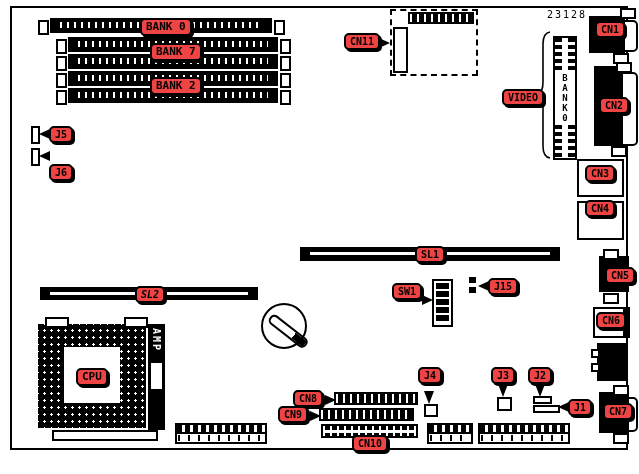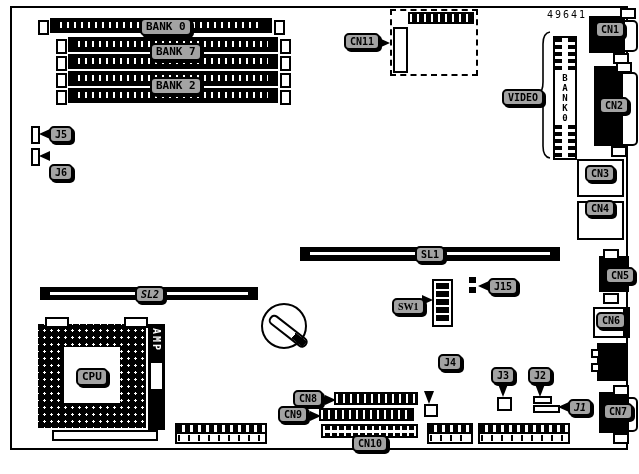--- a/index.html
+++ b/index.html
@@ -2,21 +2,21 @@
 <html><head>
 <meta charset="utf-8">
 <style>
   html,body{margin:0;padding:0;background:#fff;}
   #canvas{position:relative;width:639px;height:474px;background:#fff;overflow:hidden;
           font-family:"DejaVu Sans Mono", monospace;color:#000;}
   .abs{position:absolute;}
   
   #board{position:absolute;left:10px;top:6px;width:614px;height:440px;border:2px solid #000;z-index:0;}
   
-  .tag{position:absolute;background:#a3a3a3;border:2px solid #000;border-radius:5px;
+  .tag{position:absolute;background:#ef4444;border:2px solid #000;border-radius:5px;
        box-shadow:2px 2px 0 #000;font-weight:bold;font-size:10px;line-height:11px;
        padding:1px 4px;z-index:6;white-space:nowrap;text-align:center;}
   .tag.big{font-size:11px;line-height:12px;}
   
   .ptr{position:absolute;width:0;height:0;z-index:6;}
   .pr{border-top:5px solid transparent;border-bottom:5px solid transparent;border-left:11px solid #000;}
   .pl{border-top:5px solid transparent;border-bottom:5px solid transparent;border-right:11px solid #000;}
   .pd{border-left:5px solid transparent;border-right:5px solid transparent;border-top:13px solid #000;}
   
   .mem{position:absolute;background:#000;z-index:2;}
@@ -123,21 +123,21 @@
   <div class="jmp" style="left:31px;top:148px;width:5px;height:14px;"></div>
   <div class="ptr pl" style="left:39px;top:151px;"></div>
   <div class="tag" style="left:49px;top:164px;">J6</div>
 
   <div class="dash" style="left:390px;top:9px;width:84px;height:63px;"></div>
   <div class="tickbar" style="left:408px;top:12px;width:62px;height:8px;"></div>
   <div class="whitebox" style="left:393px;top:27px;width:11px;height:42px;"></div>
   <div class="ptr pr" style="left:379px;top:38px;"></div>
   <div class="tag" style="left:344px;top:33px;">CN11</div>
 
-  <div class="pnum" style="left:547px;top:9px;">49641</div>
+  <div class="pnum" style="left:547px;top:9px;">23128</div>
 
   <div id="vbank">
     <div class="vhatch" style="top:0;"></div>
     <div id="vbank-letters">
       <span>B</span>
       <span>A</span>
       <span>N</span>
       <span>K</span>
       <span>0</span>
     </div>
@@ -191,21 +191,21 @@
 
   <div class="slslot" style="left:40px;top:287px;width:218px;height:13px;">
       <div class="stripe"></div>
     </div>
   <div class="tag" style="left:135px;top:286px;font-style:italic;">SL2</div>
 
   <div id="sw1">
       <div class="dip"></div>
     </div>
   <div class="ptr pr" style="left:422px;top:295px;"></div>
-  <div class="tag" style="left:392px;top:298px;font-family:Liberation Serif, serif;">SW1</div>
+  <div class="tag" style="left:392px;top:283px;">SW1</div>
 
   <div class="jmpb" style="left:469px;top:277px;width:7px;height:6px;"></div>
   <div class="jmpb" style="left:469px;top:287px;width:7px;height:6px;"></div>
   <div class="ptr pl" style="left:478px;top:281px;"></div>
   <div class="tag" style="left:488px;top:278px;">J15</div>
 
   <div id="battery"></div>
   <div id="batt-clip"></div>
 
   <div class="tab" style="left:45px;top:317px;width:20px;"></div>
@@ -240,27 +240,27 @@
     <div class="dr-top"></div>
       <div class="dr-bot"></div>
   </div>
   <div class="dualrow" style="left:478px;top:423px;width:88px;height:17px;">
     <div class="dr-top"></div>
       <div class="dr-bot"></div>
   </div>
 
   <div class="jmp" style="left:424px;top:404px;width:10px;height:9px;"></div>
   <div class="ptr pd" style="left:424px;top:391px;"></div>
-  <div class="tag" style="left:418px;top:354px;margin-left:20px;">J4</div>
+  <div class="tag" style="left:418px;top:367px;">J4</div>
 
   <div class="jmp" style="left:497px;top:397px;width:11px;height:10px;"></div>
   <div class="ptr pd" style="left:498px;top:384px;"></div>
   <div class="tag" style="left:491px;top:367px;">J3</div>
 
   <div class="jmp" style="left:533px;top:396px;width:15px;height:4px;"></div>
   <div class="ptr pd" style="left:535px;top:384px;"></div>
   <div class="tag" style="left:528px;top:367px;">J2</div>
 
   <div class="jmp" style="left:533px;top:405px;width:23px;height:4px;"></div>
   <div class="ptr pl" style="left:558px;top:402px;"></div>
-  <div class="tag" style="left:568px;top:399px;font-style:italic;">J1</div>
+  <div class="tag" style="left:568px;top:399px;">J1</div>
 
 </div>
 
 </body></html>

